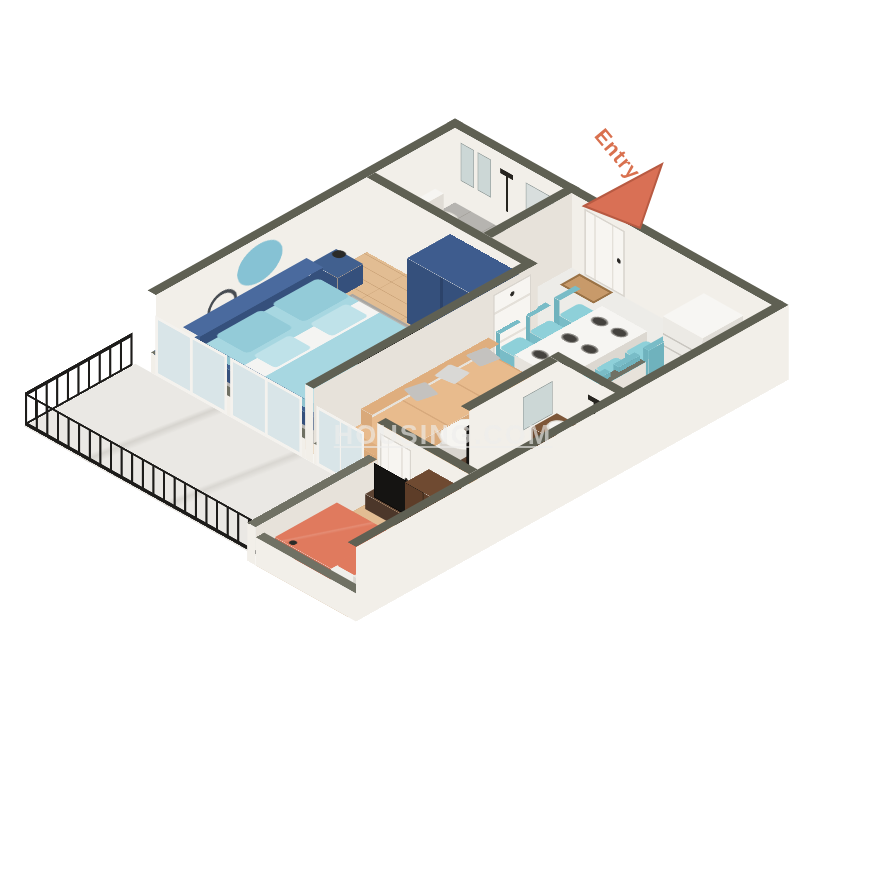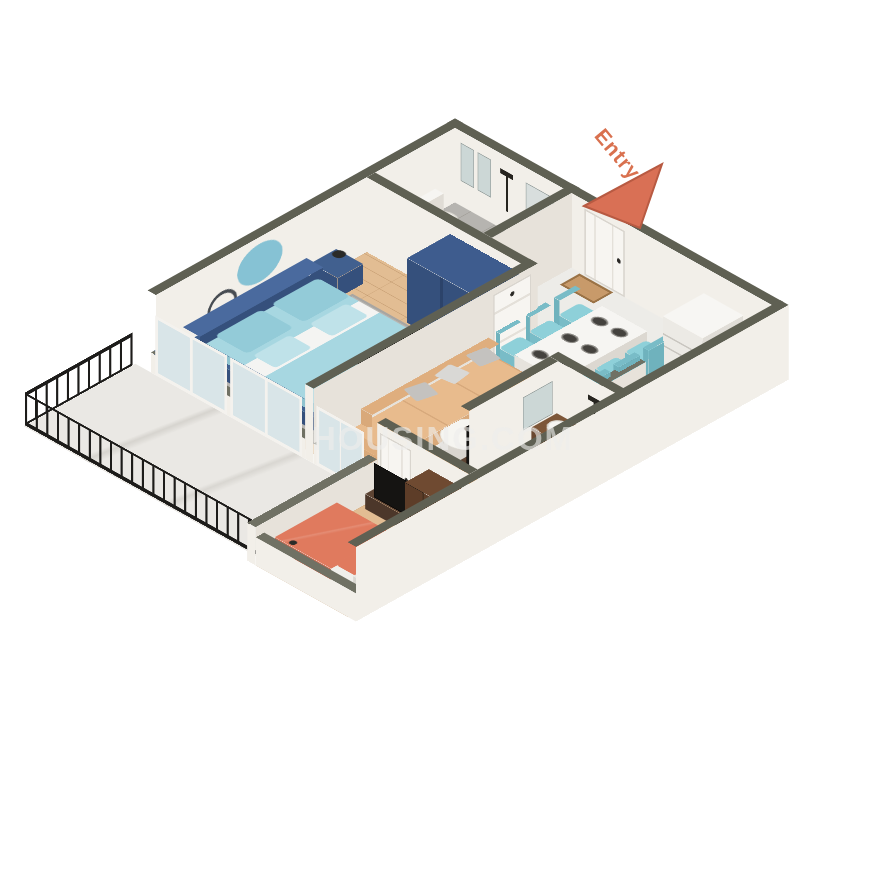--- a/index.html
+++ b/index.html
@@ -62,22 +62,22 @@
   .showerhead{position:absolute;height:6px;background:var(--p-fixtureBlack,#26241f);}
   .mirror{position:absolute;background:#ccd7d6;border:1px solid #98a19f;}
   .dot{position:absolute;border-radius:50%;}
   .pillow{position:absolute;border-radius:3px;}
   
   .entry-wrap{position:absolute;left:578px;top:120px;width:140px;height:120px;}
   .entry-label{position:absolute;left:30px;top:4px;transform:rotate(50deg);transform-origin:left top;
       color:var(--p-entry,#d9714f);font-size:21px;font-weight:bold;letter-spacing:1px;}
   .entry-arrow{position:absolute;left:2px;top:38px;}
   .watermark{position:absolute;left:303px;top:420px;width:280px;
-      color:var(--p-watermark,rgba(238,238,235,0.6));font-size:33px;font-weight:bold;
-      letter-spacing:2px;text-align:center;}
+      color:var(--p-watermark,rgba(238,238,235,0.6));font-size:27px;font-weight:bold;
+      letter-spacing:2px;text-align:center;text-decoration:underline;}
 </style>
 </head>
 <body>
 
 <div id="canvas">
   <div class="stage">
     <div class="scene">
 
       <div class="flat f-tile" style="left:0px;top:0px;width:177px;height:137px"></div>
       <div class="flat f-marble" style="left:165px;top:0px;width:295px;height:430px"></div>

